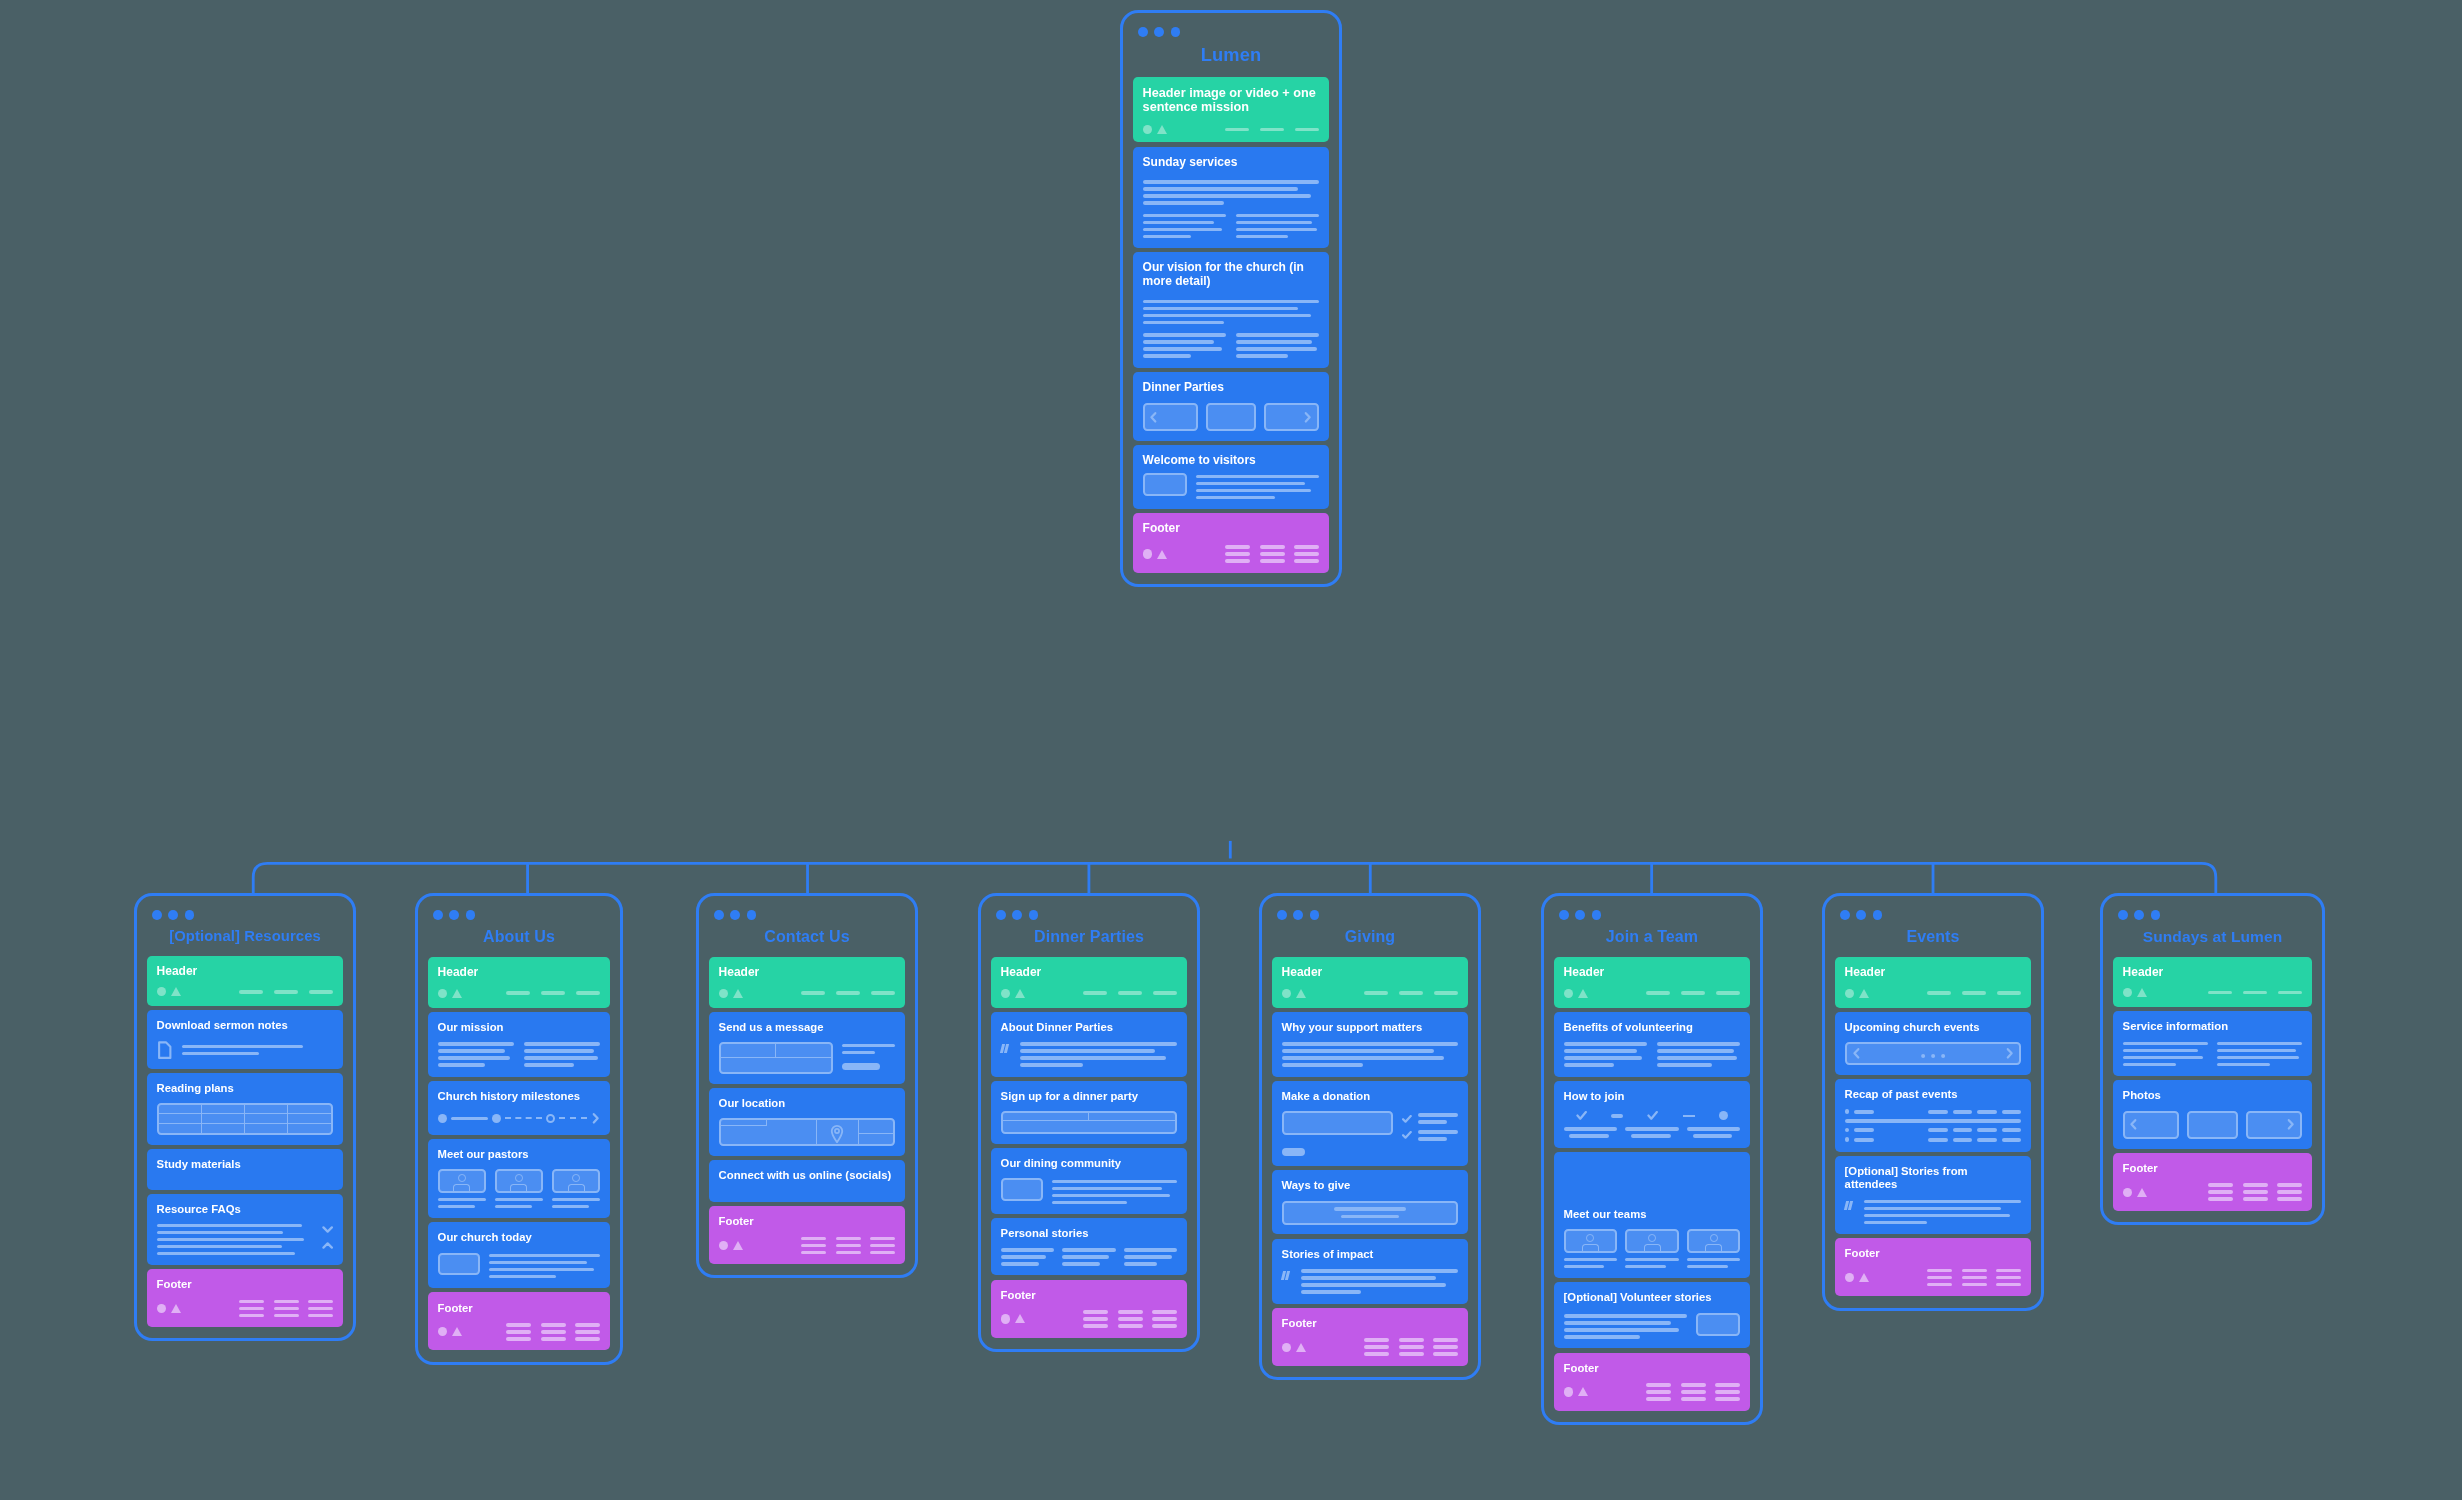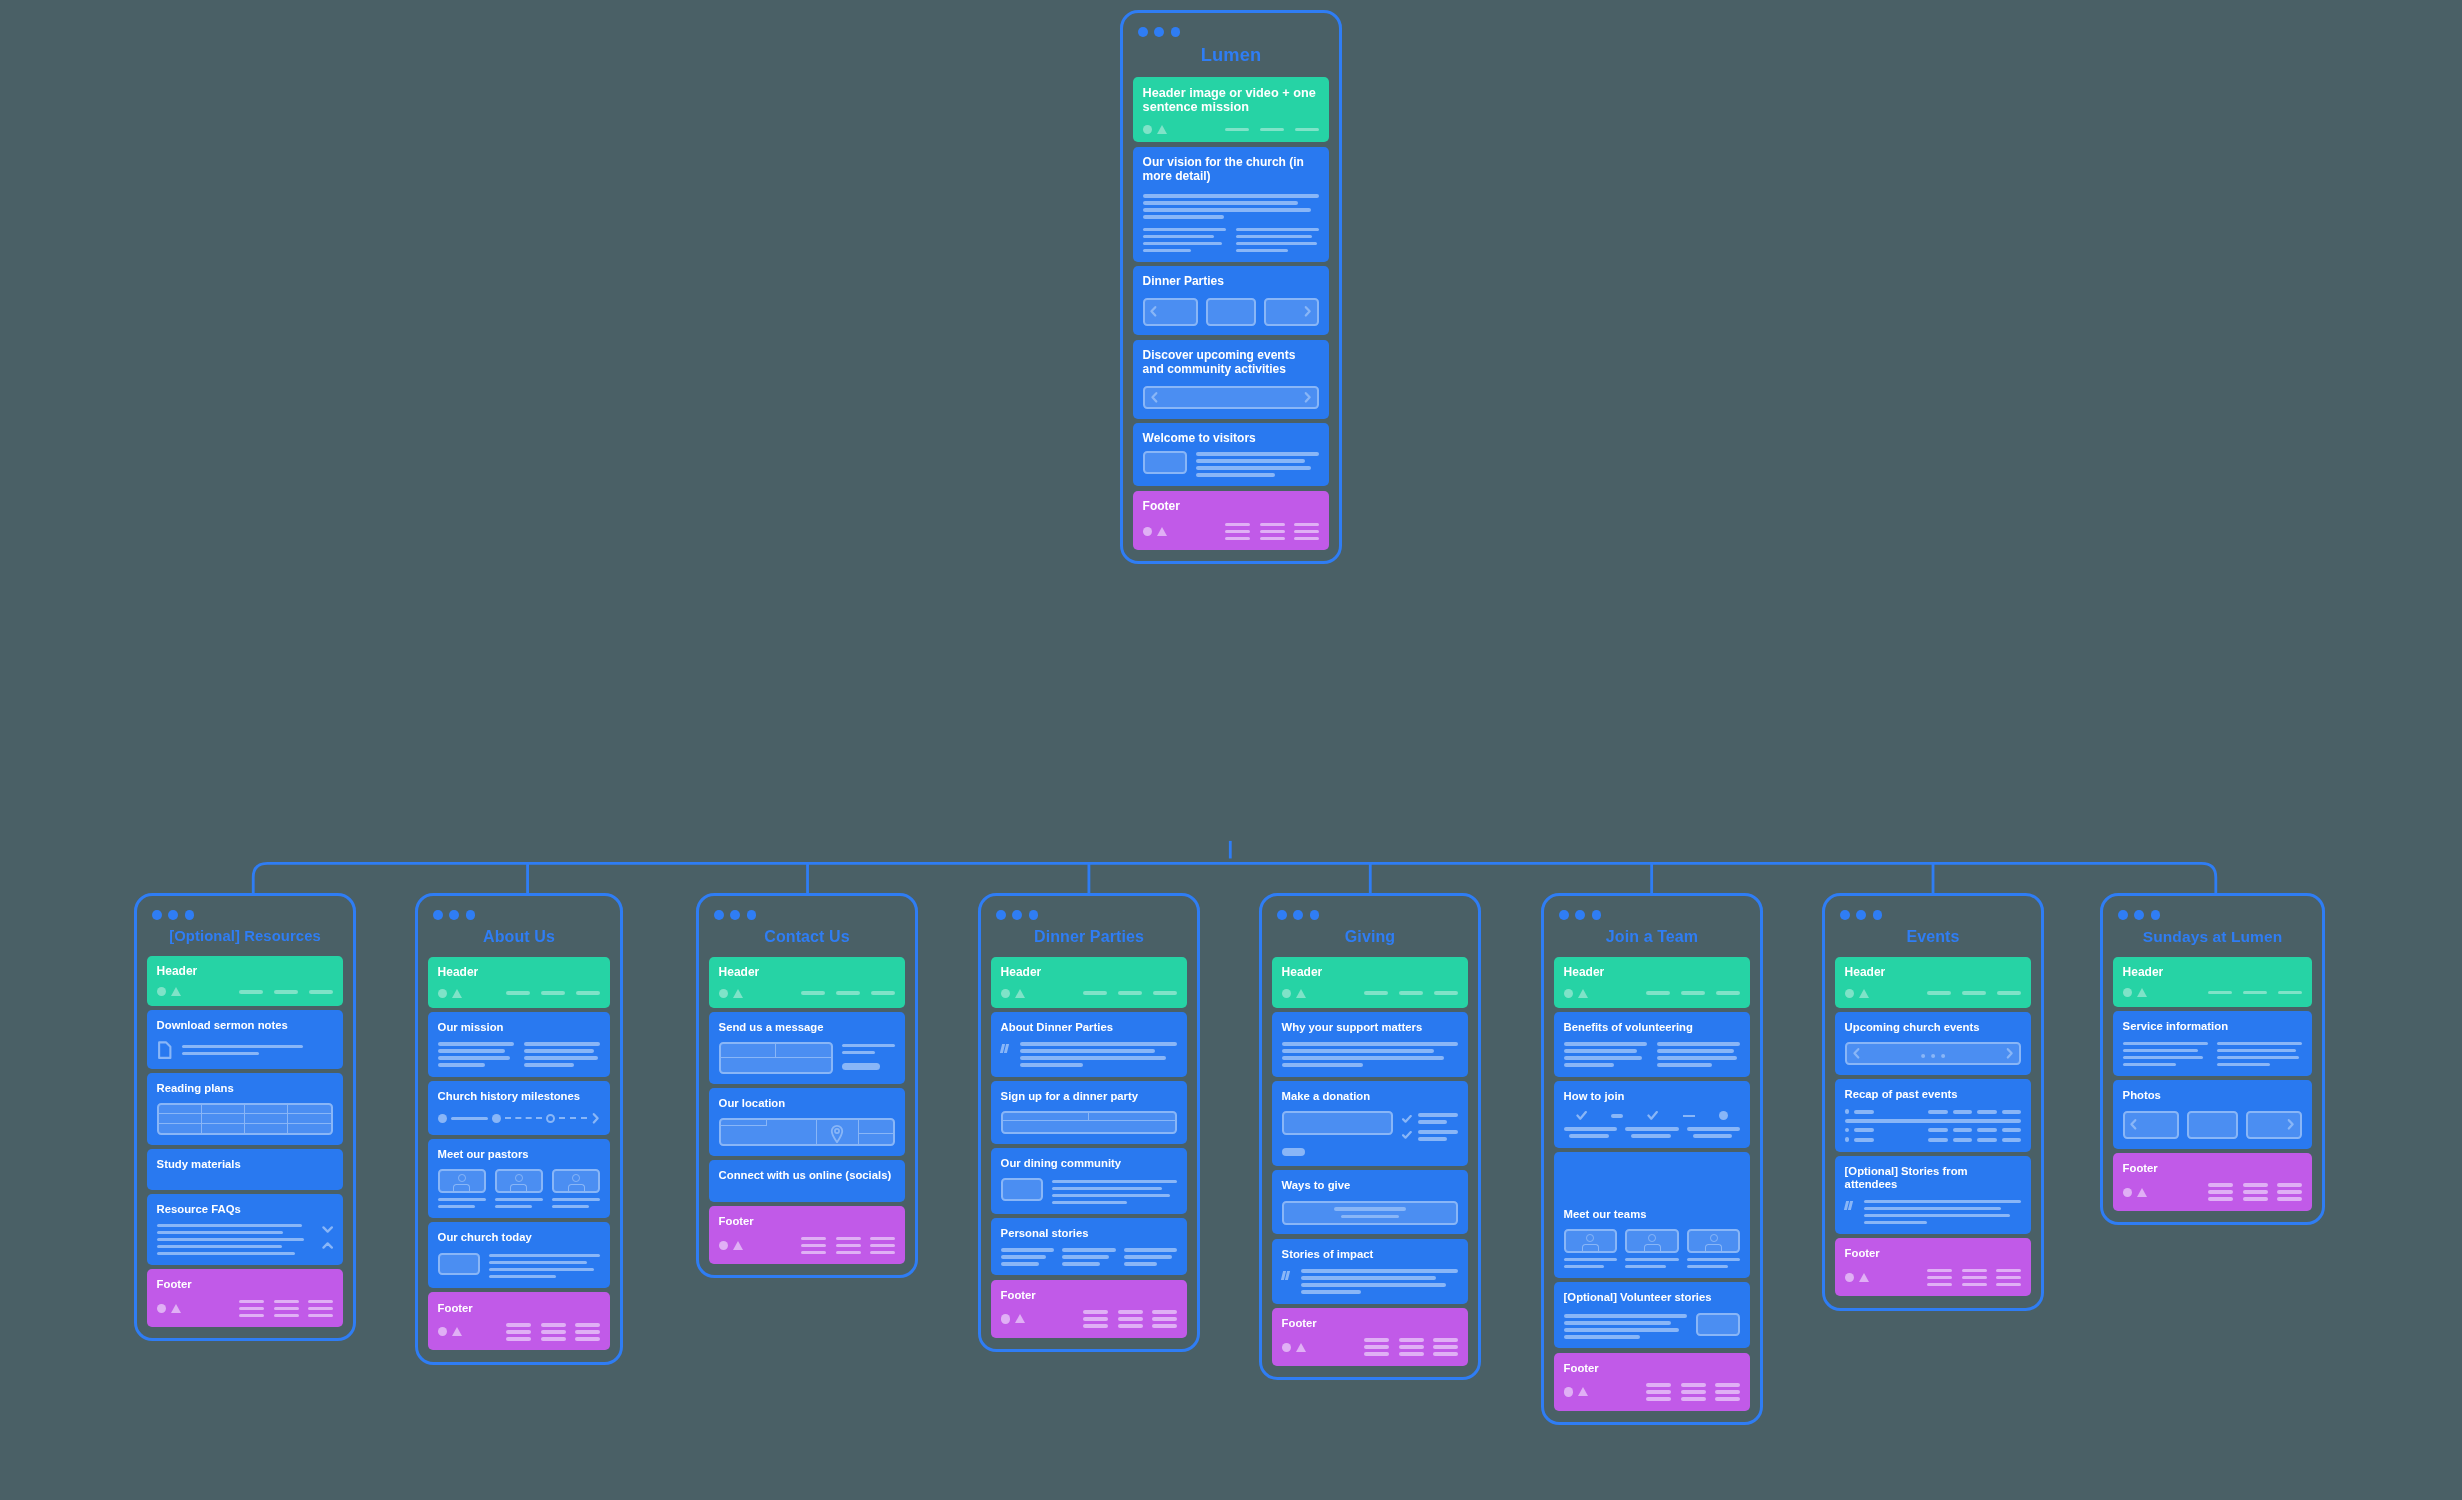--- a/index.html
+++ b/index.html
@@ -90,20 +90,43 @@
             <span class="t3"></span>
         </div>
         <div class="navdash">
           <i class="ln t"></i>
             <i class="ln t"></i>
             <i class="ln t"></i>
         </div>
       </div>
     </div>
 
+    <div class="sec blue">
+      <h4 style="font-size:12px;margin-bottom:10.6px;">Sunday services</h4>
+      <div class="rows" style="margin-bottom:9.1px;">
+        <div class="ln" style="width:100%"></div>
+          <div class="ln" style="width:88%"></div>
+        <div class="ln" style="width:95%"></div>
+          <div class="ln" style="width:46%"></div>
+      </div>
+      <div class="cols">
+        <div class="rows">
+            <div class="ln" style="width:100%"></div>
+            <div class="ln" style="width:86%"></div>
+          <div class="ln" style="width:95%"></div>
+            <div class="ln" style="width:58%"></div>
+          </div>
+        <div class="rows">
+            <div class="ln" style="width:100%"></div>
+            <div class="ln" style="width:91%"></div>
+          <div class="ln" style="width:97%"></div>
+            <div class="ln" style="width:62%"></div>
+          </div>
+      </div>
+    </div>
 
     <div class="sec blue">
       <h4 style="font-size:12px;margin-bottom:10.6px;">Our vision for the church (in more detail)</h4>
       <div class="rows" style="margin-bottom:9.1px;">
         <div class="ln" style="width:100%"></div>
           <div class="ln" style="width:88%"></div>
         <div class="ln" style="width:95%"></div>
           <div class="ln" style="width:46%"></div>
       </div>
       <div class="cols">
@@ -132,31 +155,20 @@
         </div>
         <div class="box" style="flex:1;height:28px;"></div>
         <div class="box" style="flex:1;height:28px;display:flex;align-items:center;justify-content:flex-end;padding-right:4.9px;">
           <svg width="9.1" height="12.7" viewBox="0 0 13 18">
               <polyline class="chev" points="4,3 9.5,9 4,15"></polyline>
             </svg>
         </div>
       </div>
     </div>
 
-    <div class="sec blue">
-      <h4 style="font-size:12px;margin-bottom:9.8px;">Discover upcoming events and community activities</h4>
-      <div class="box" style="height:22.5px;display:flex;align-items:center;justify-content:space-between;padding:0 5.6px;">
-        <svg width="9.1" height="12.7" viewBox="0 0 13 18">
-            <polyline class="chev" points="9,3 3.5,9 9,15"></polyline>
-          </svg>
-        <svg width="9.1" height="12.7" viewBox="0 0 13 18">
-            <polyline class="chev" points="4,3 9.5,9 4,15"></polyline>
-          </svg>
-      </div>
-    </div>
 
     <div class="sec blue">
       <h4 style="font-size:12px;margin-bottom:5px;">Welcome to visitors</h4>
       <div style="display:flex;gap:9.8px;align-items:flex-start;">
         <div class="box" style="width:44px;height:23px;"></div>
         <div class="rows" style="flex:1;padding-top:1.4px;">
           <div class="ln" style="width:100%"></div>
             <div class="ln" style="width:88%"></div>
           <div class="ln" style="width:93%"></div>
             <div class="ln" style="width:64%"></div>

